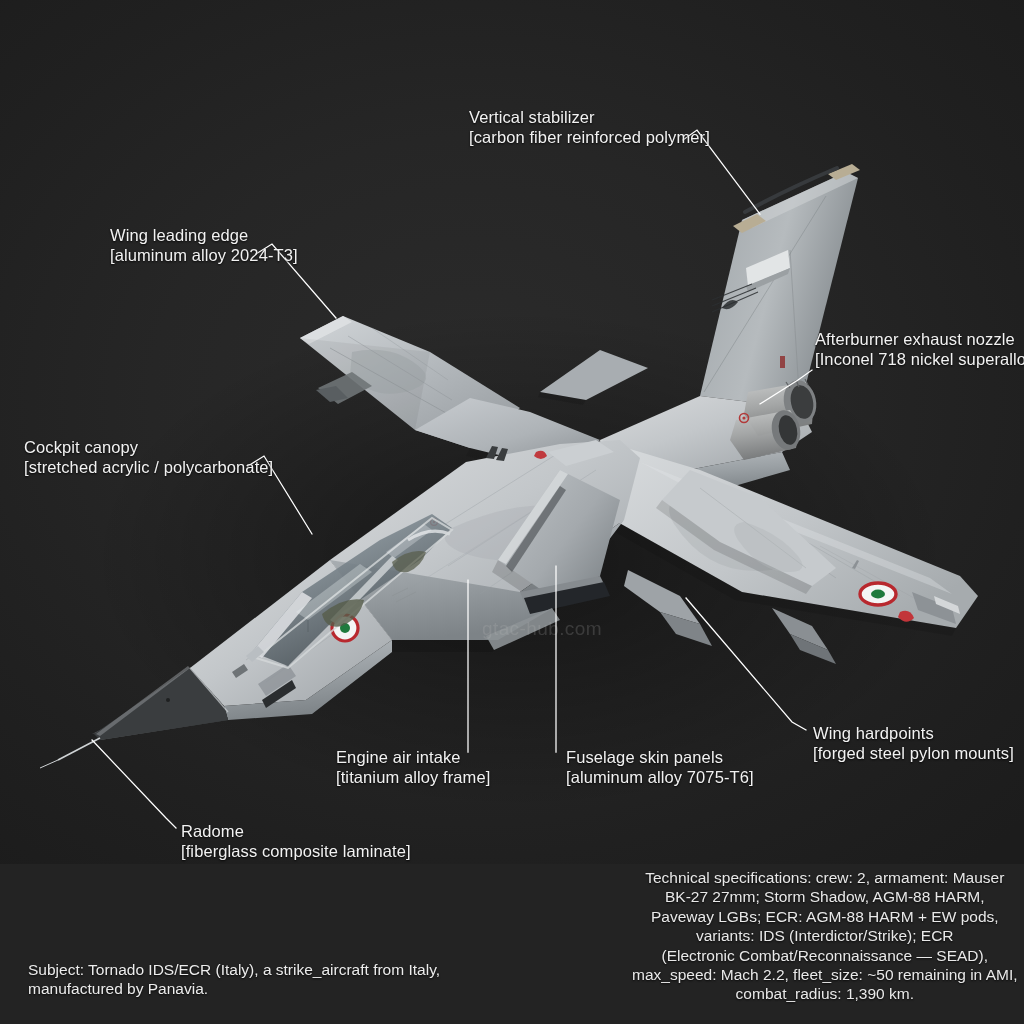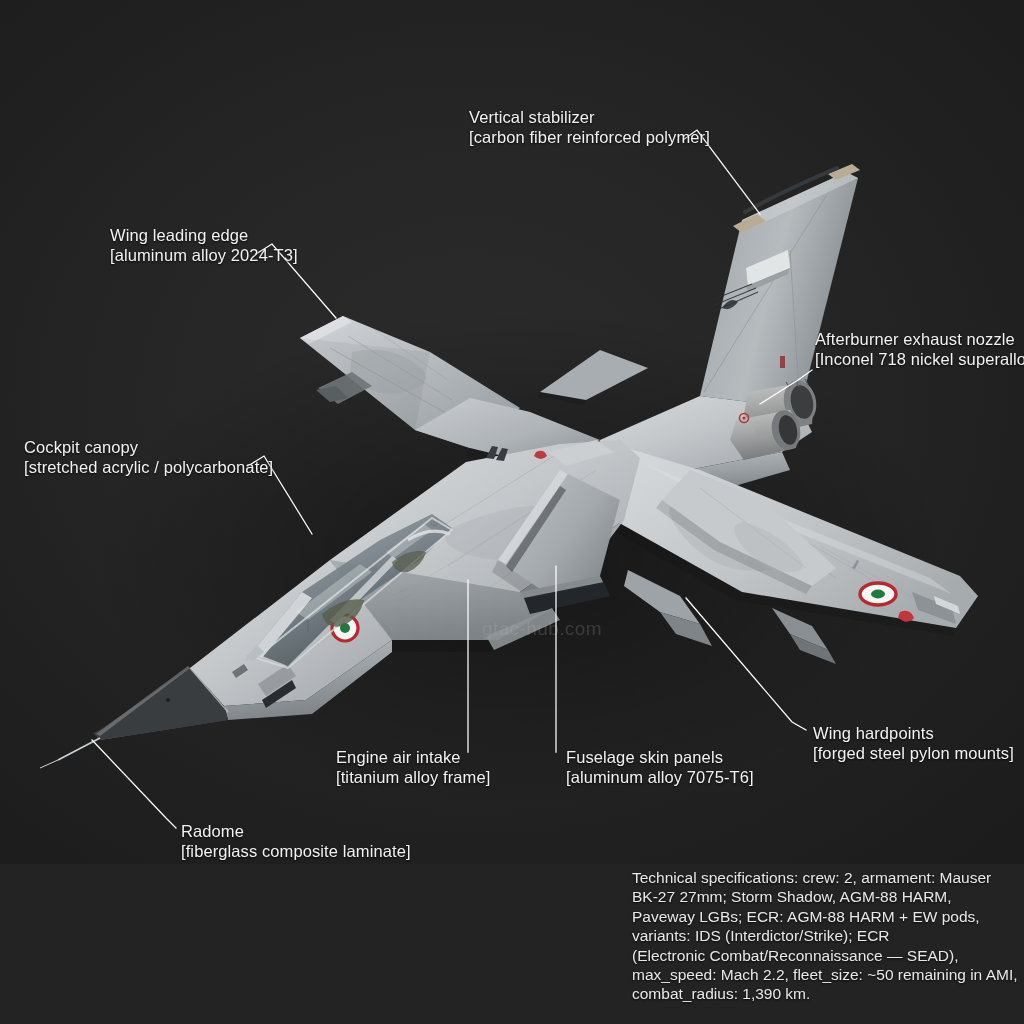--- a/index.html
+++ b/index.html
@@ -391,24 +391,28 @@
     <span class="t2">[forged steel pylon mounts]</span>
   </div>
 
   <div class="label" style="left:181px;top:822px;">
     <span class="t1">Radome</span>
     <span class="t2">[fiberglass composite laminate]</span>
   </div>
 
   <div class="watermark" style="left:482px;top:618px;">gtac-hub.com</div>
 
-  <div class="spec" style="left:632px;top:868px;">
+  <div class="spec" style="left:632px;top:868px;text-align:center;">
     <span>Technical specifications: crew: 2, armament: Mauser</span>
     <span>BK-27 27mm; Storm Shadow, AGM-88 HARM,</span>
     <span>Paveway LGBs; ECR: AGM-88 HARM + EW pods,</span>
     <span>variants: IDS (Interdictor/Strike); ECR</span>
     <span>(Electronic Combat/Reconnaissance — SEAD),</span>
     <span>max_speed: Mach 2.2, fleet_size: ~50 remaining in AMI,</span>
     <span>combat_radius: 1,390 km.</span>
   </div>
 
+  <div class="caption" style="left:28px;top:960px;">
+    <span style="display:block;">Subject: Tornado IDS/ECR (Italy), a strike_aircraft from Italy,</span>
+    <span style="display:block;">manufactured by Panavia.</span>
+  </div>
 
 </div>
 
 </body></html>

